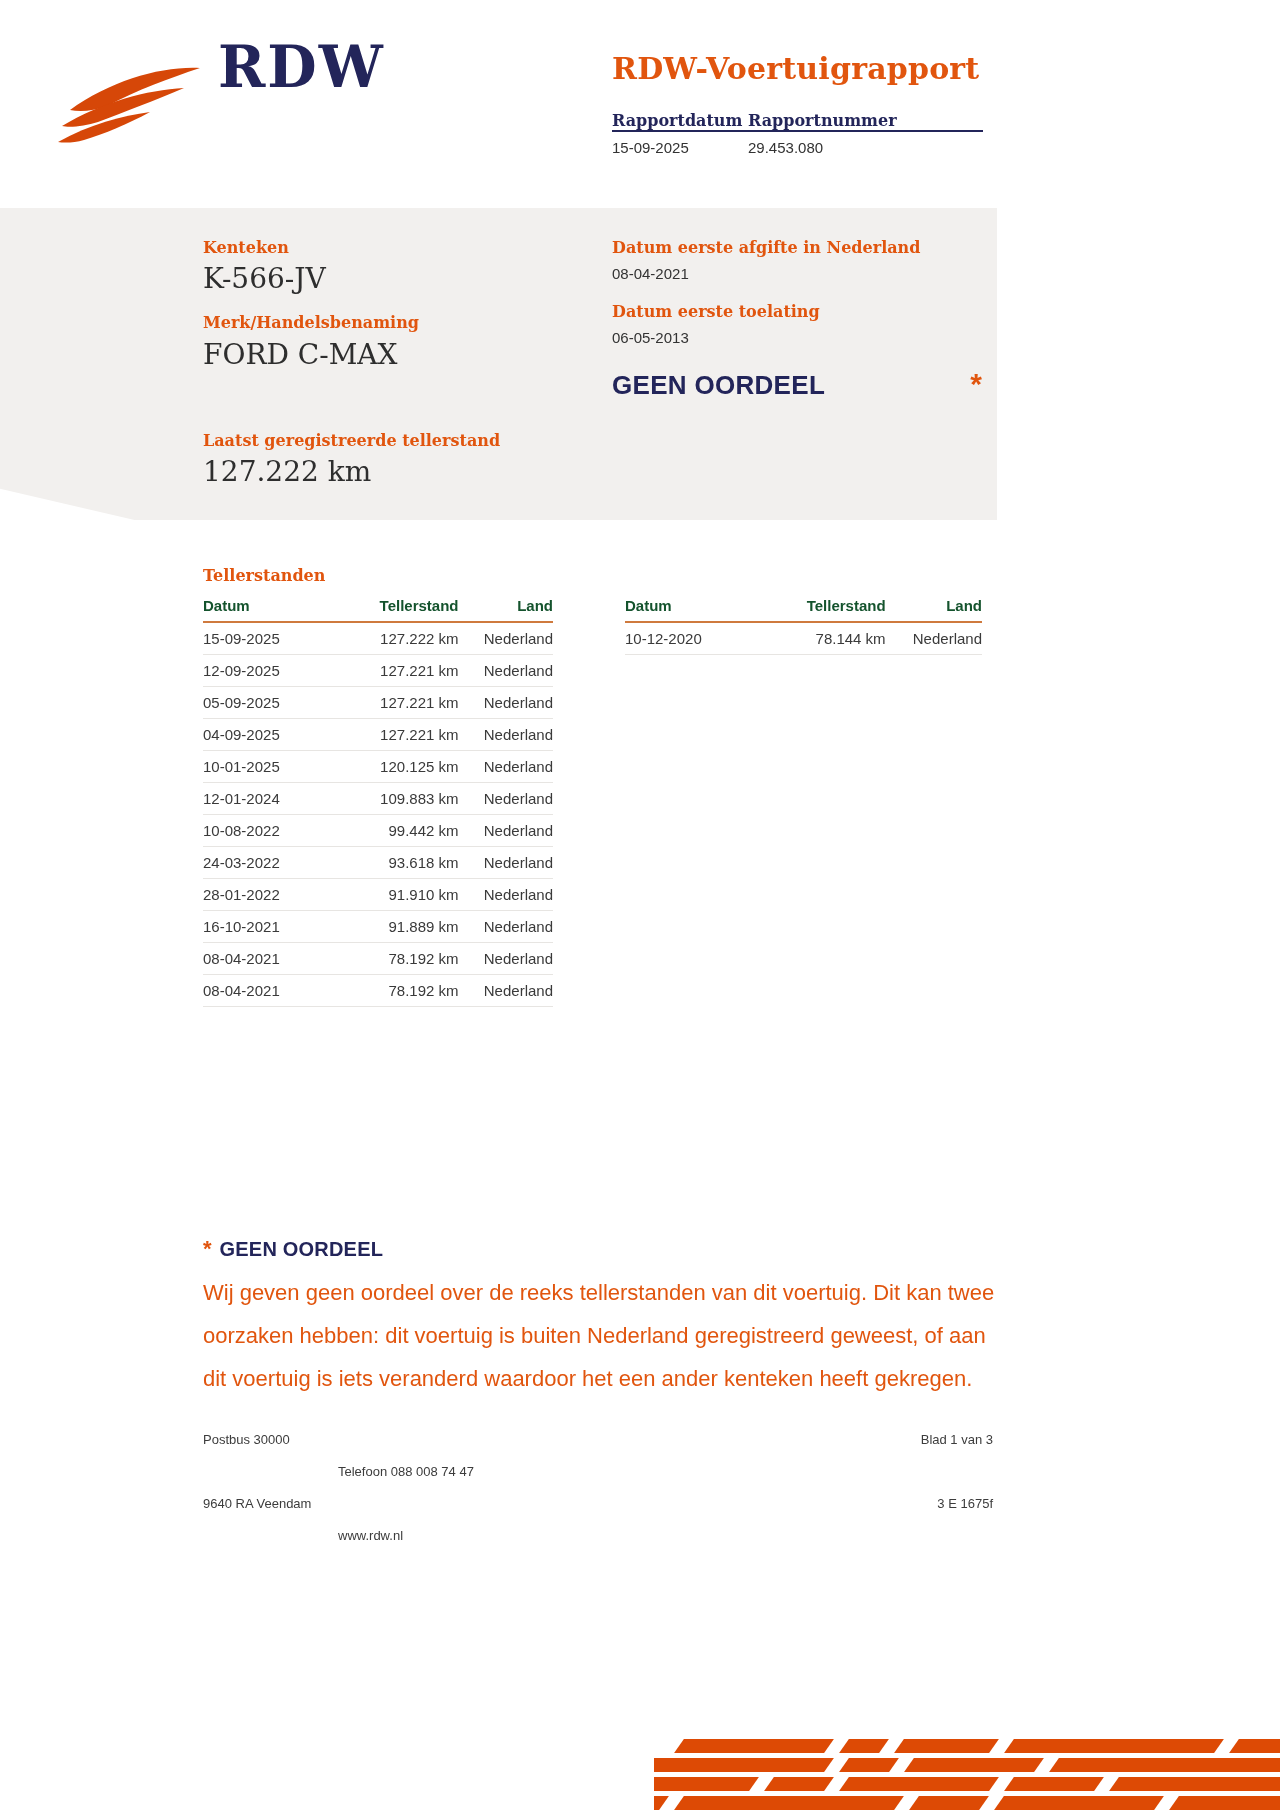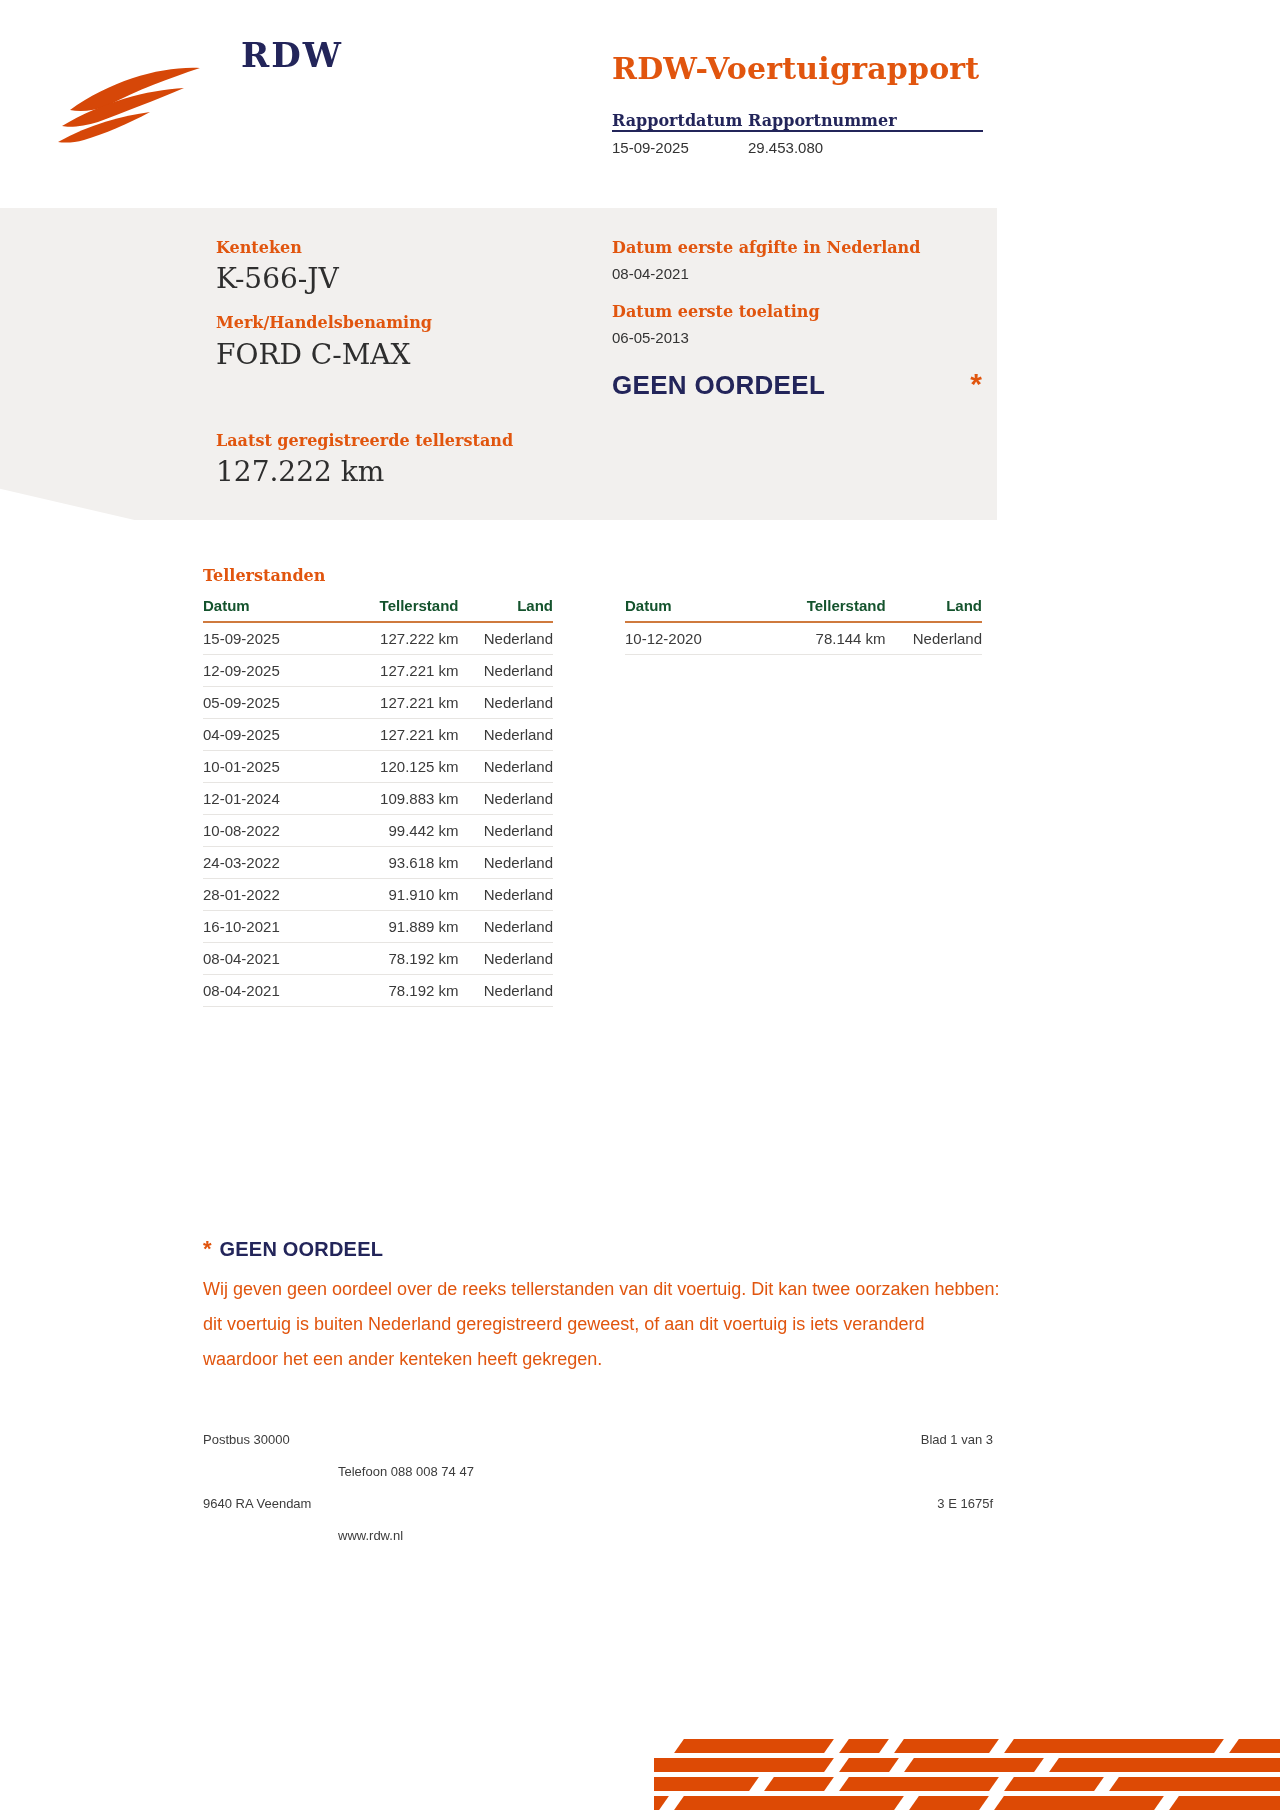--- a/index.html
+++ b/index.html
@@ -15,43 +15,43 @@
   html,body{margin:0;padding:0;}
   body{
     width:1280px;height:1812px;position:relative;background:#fff;
     font-family:"Liberation Sans",sans-serif;color:var(--text);overflow:hidden;
   }
 
   
   .logo-block{position:absolute;left:52px;top:38px;display:flex;align-items:flex-start;gap:16px;}
   .logo-swoosh{margin-top:20px;}
   .logo-text{
-    font-family:"DejaVu Serif",serif;font-size:34px;font-weight:600;
-    color:var(--navy);letter-spacing:2px;line-height:1;margin-left:23px;
+    font-family:"DejaVu Serif",serif;font-size:57px;font-weight:600;
+    color:var(--navy);letter-spacing:2px;line-height:1;
   }
   .header-meta{position:absolute;left:612px;top:52px;width:371px;}
   .report-title{
     font-family:"DejaVu Serif",serif;font-weight:700;font-size:30px;
     color:var(--orange);line-height:1.1;letter-spacing:.2px;
   }
   .meta-labels{
     display:grid;grid-template-columns:136px auto;margin-top:26px;
     border-bottom:2px solid var(--navy);
   }
   .meta-labels .lbl{
     font-family:"DejaVu Serif",serif;font-weight:700;font-size:16px;color:var(--navy);
   }
   .meta-values{display:grid;grid-template-columns:136px auto;margin-top:7px;font-size:15px;color:#333;}
 
   
   .gray-panel{
     position:absolute;left:0;top:208px;width:997px;height:312px;background:var(--panel);
     clip-path:polygon(0 0,100% 0,100% 100%,13.5% 100%,0 90%);
   }
-  .panel-left{position:absolute;left:216px;top:30px;width:380px;}
+  .panel-left{position:absolute;left:203px;top:30px;width:380px;}
   .panel-right{position:absolute;left:612px;top:30px;width:370px;}
   .field-label{
     font-family:"DejaVu Serif",serif;font-weight:700;font-size:16px;color:var(--orange);
     line-height:1.2;
   }
   .field-value-big{
     font-family:"DejaVu Serif",serif;font-size:28px;font-weight:400;color:#2e2e2e;
     margin:6px 0 18px;line-height:1.15;
   }
   .field-value-small{font-size:15px;color:#333;margin:8px 0 20px;}
@@ -85,21 +85,21 @@
   .km-table col.c1{width:40%;} .km-table col.c2{width:33%;} .km-table col.c3{width:27%;}
 
   
   .footnote{position:absolute;left:203px;top:1236px;width:800px;}
   .footnote-title-row{display:flex;align-items:baseline;gap:8px;}
   .footnote-asterisk{color:var(--orange);font-size:22px;font-weight:700;}
   .footnote-title{
     font-family:"Liberation Sans",sans-serif;font-weight:700;font-size:20px;
     color:var(--navy);letter-spacing:.2px;
   }
-  .footnote-body{margin-top:10px;color:var(--orange);font-size:18px;line-height:1.95;}
+  .footnote-body{margin-top:10px;color:var(--orange);font-size:22px;line-height:1.95;}
 
   
   .page-footer{position:absolute;left:203px;top:1432px;width:790px;font-size:13px;color:#3c3c3c;}
   .footer-row{display:flex;margin-bottom:17px;}
   .footer-col1{width:135px;}
   .footer-col2{flex:0 0 auto;margin-top:32px;}
   .footer-right{margin-left:auto;text-align:right;}
   .footer-link{color:#3c3c3c;text-decoration:none;}
 
   

